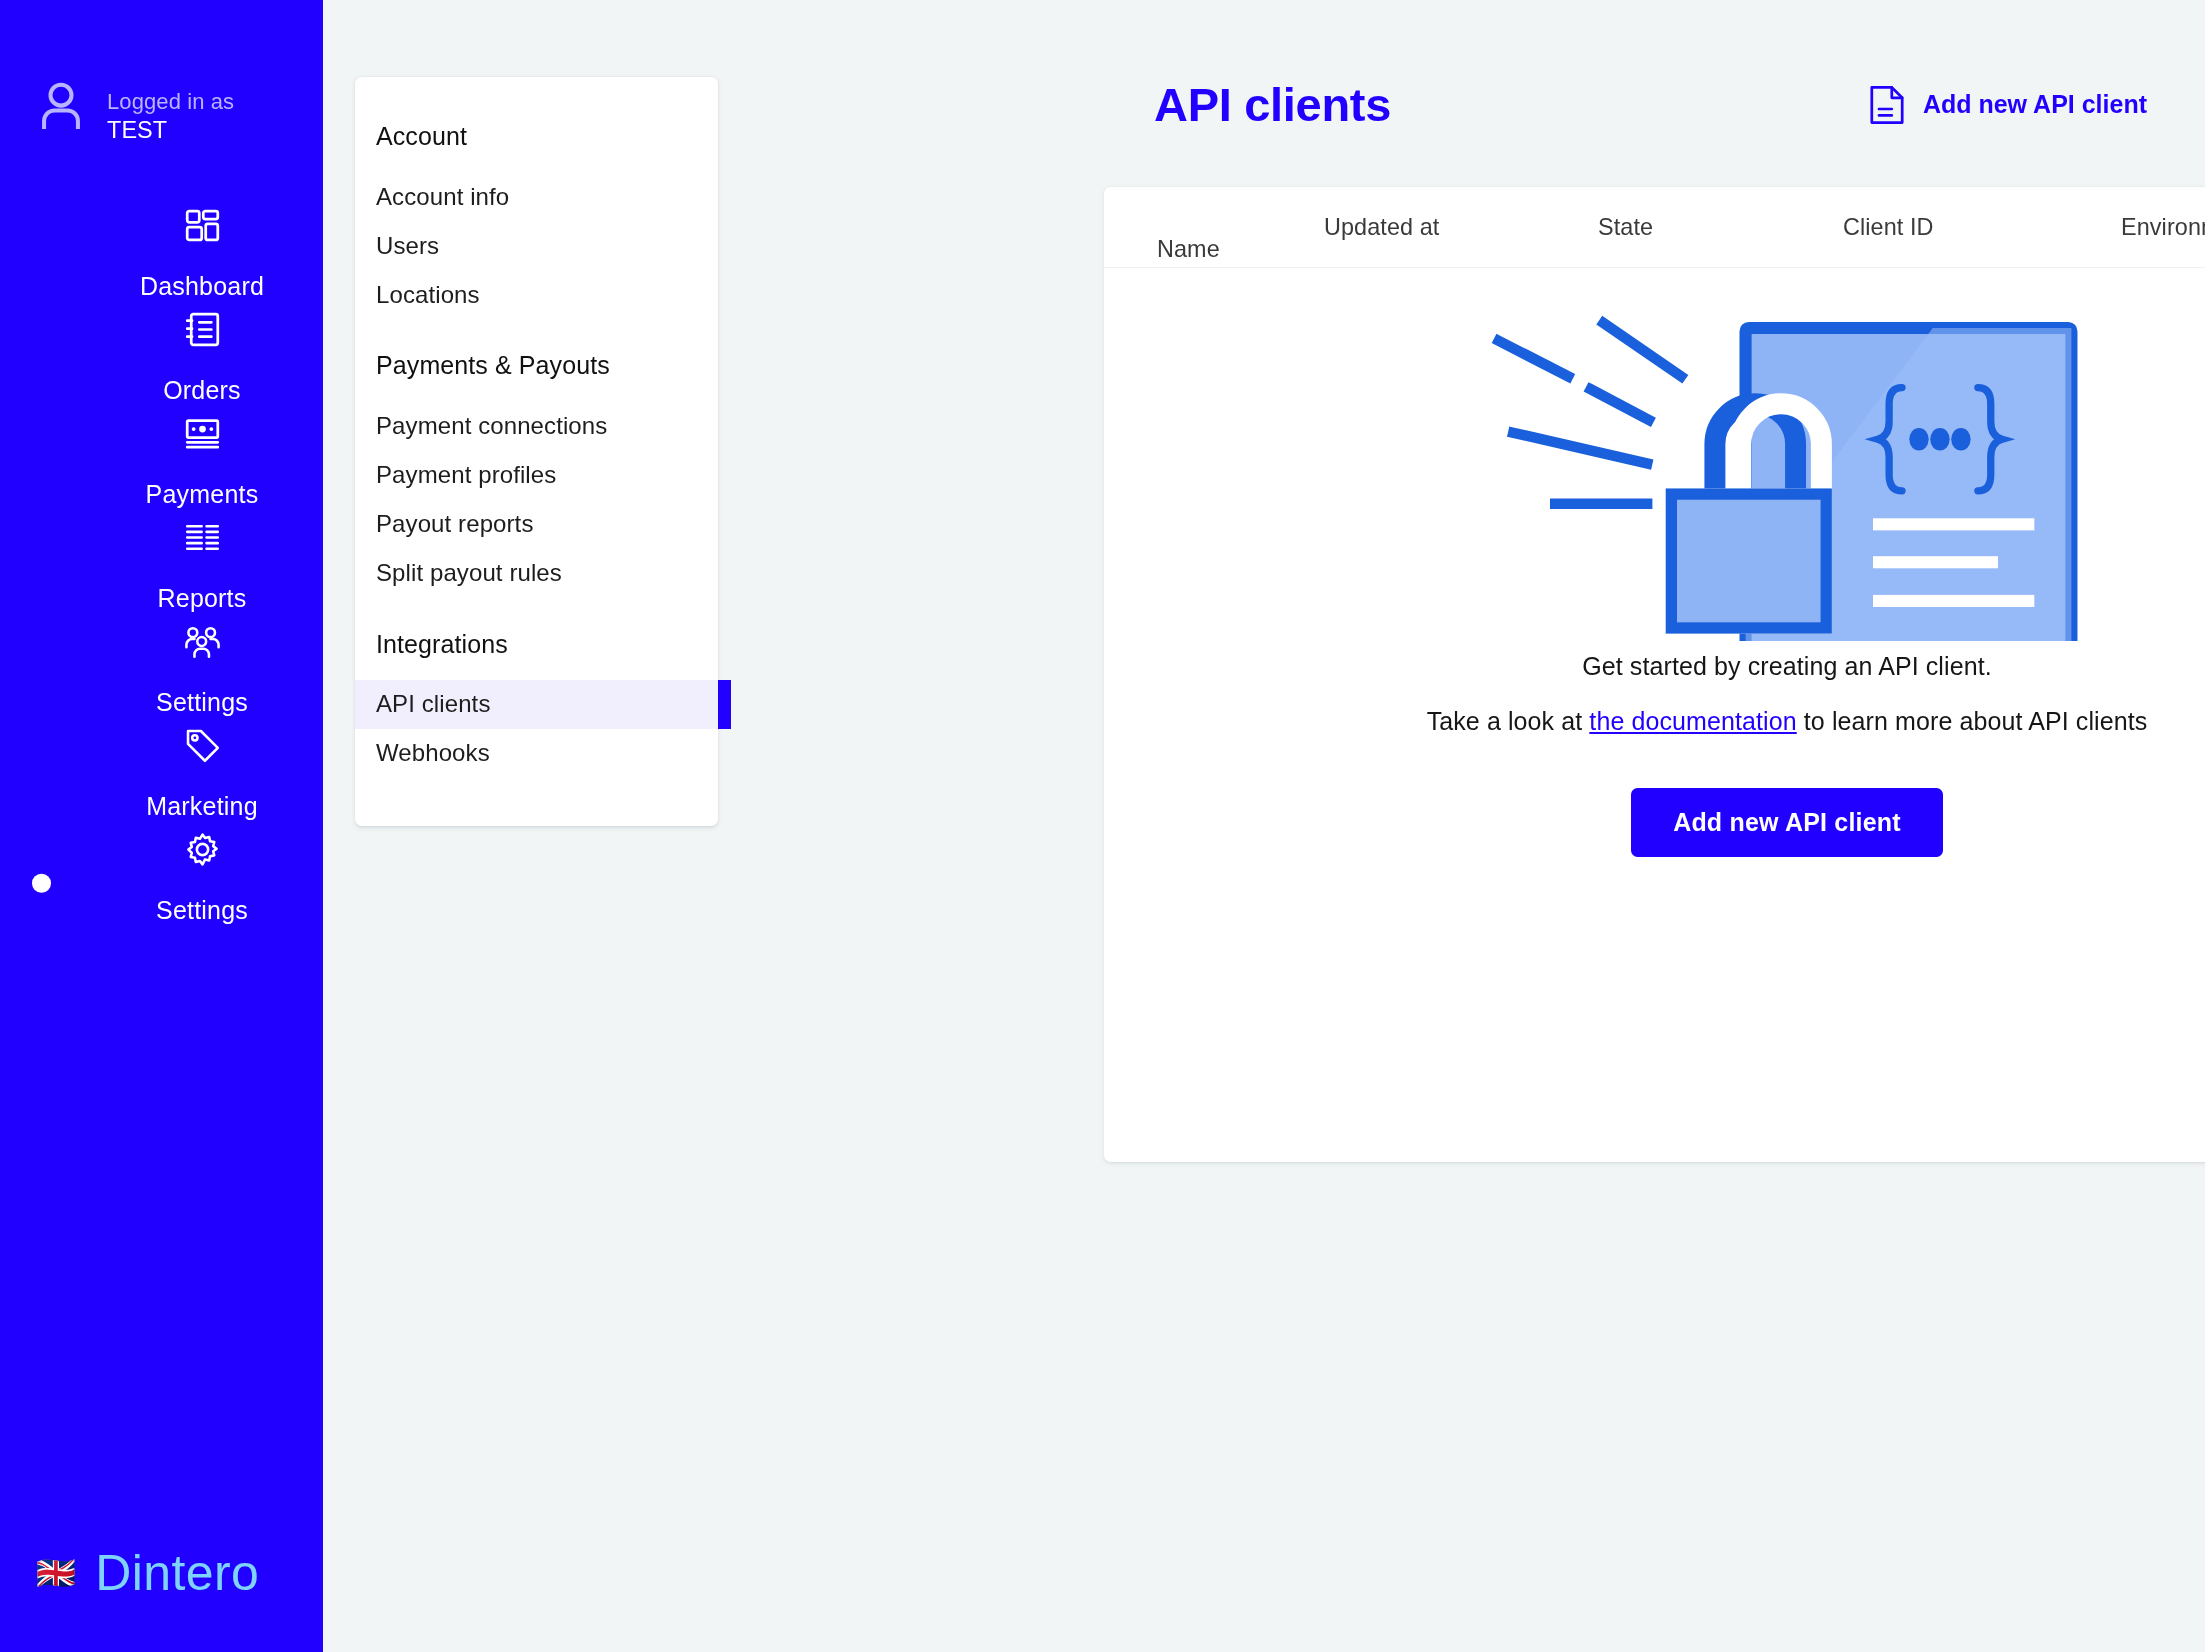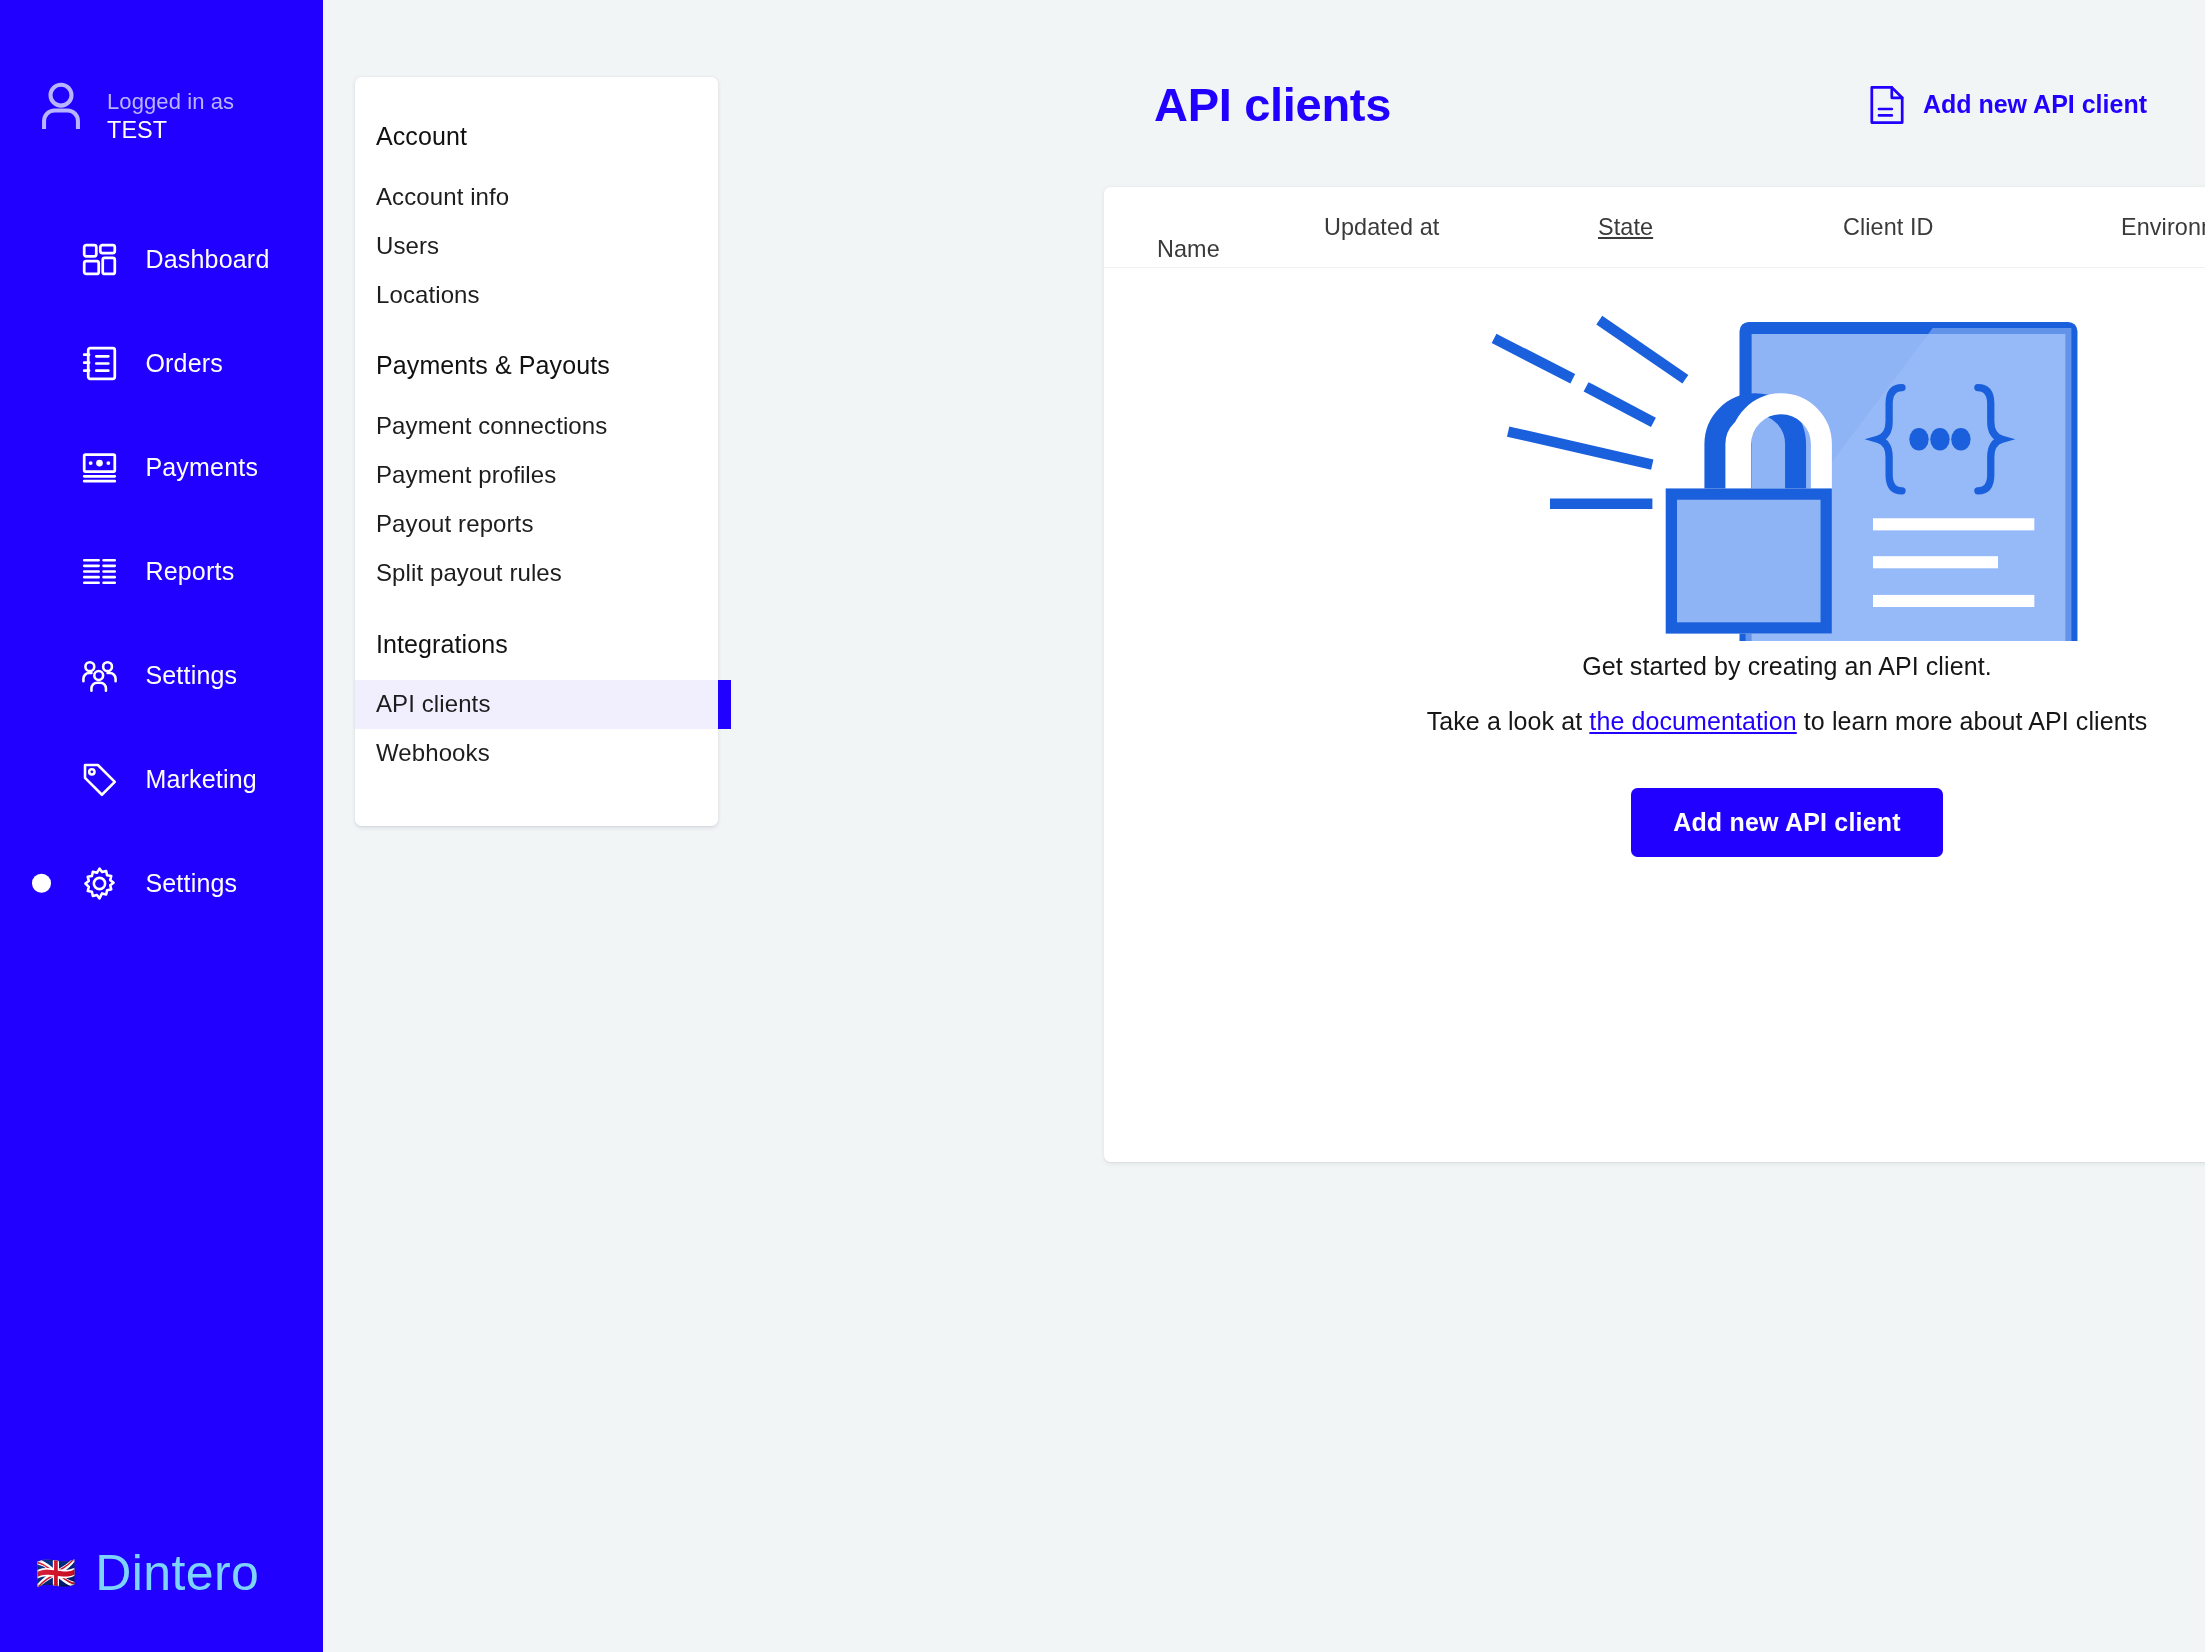--- a/index.html
+++ b/index.html
@@ -23,21 +23,21 @@
   }
   .avatar-icon { width: 50px; height: 50px; flex: 0 0 50px; }
   .user-text { display: flex; flex-direction: column; line-height: 1.22; margin-top: 26px; }
   .user-label { font-size: 22px; color: #b9b4ff; letter-spacing: 0.1px; }
   .user-name  { font-size: 23.4px; color: #ffffff; letter-spacing: 0.1px; }
 
   .nav { margin-top: 63px; display: flex; flex-direction: column; }
   .nav-item {
     position: relative; height: 104px;
     display: flex; align-items: center;
-    padding-left: 81px; gap: 27.4px; cursor: pointer;
+    padding-left: 81px; gap: 27.4px; cursor: pointer; flex-direction: column;
   }
   .nav-icon { width: 37px; height: 37px; flex: 0 0 37px; display:flex; align-items:center; justify-content:center; }
   .nav-label { font-size: 25px; color: #ffffff; letter-spacing: 0.2px; }
   .nav-dot {
     position: absolute; left: 32px; top: 50%; transform: translateY(-50%);
     width: 18.6px; height: 18.6px; border-radius: 50%; background: #ffffff;
   }
 
   .brand {
     position: absolute; left: 36px; bottom: 50px;
@@ -92,21 +92,21 @@
     overflow: hidden;
   }
   .table-head {
     display: flex; height: 81px; align-items: center;
     border-bottom: 0.8px solid #eef0f2;
     font-size: 23.4px; color: #3a3a3a;
   }
   .th { letter-spacing: 0.1px; }
   .th-0 { width: 220px; padding-left: 53px; margin-top: 45px; }
   .th-1 { width: 274px; }
-  .th-2 { width: 245px; text-decoration: underline; }
+  .th-2 { width: 245px; }
   .th-3 { width: 278px; }
   .th-4 { flex: 1; }
 
   .empty {
     display: flex; flex-direction: column; align-items: center;
     padding-top: 34px;
   }
   .illustration { width: 613px; height: 339px; }
   .empty-line1 { font-size: 25px; color: #161616; margin-top: 11.3px; letter-spacing: 0.1px; }
   .empty-line2 { font-size: 25px; color: #161616; margin-top: 26px; letter-spacing: 0.1px; }

